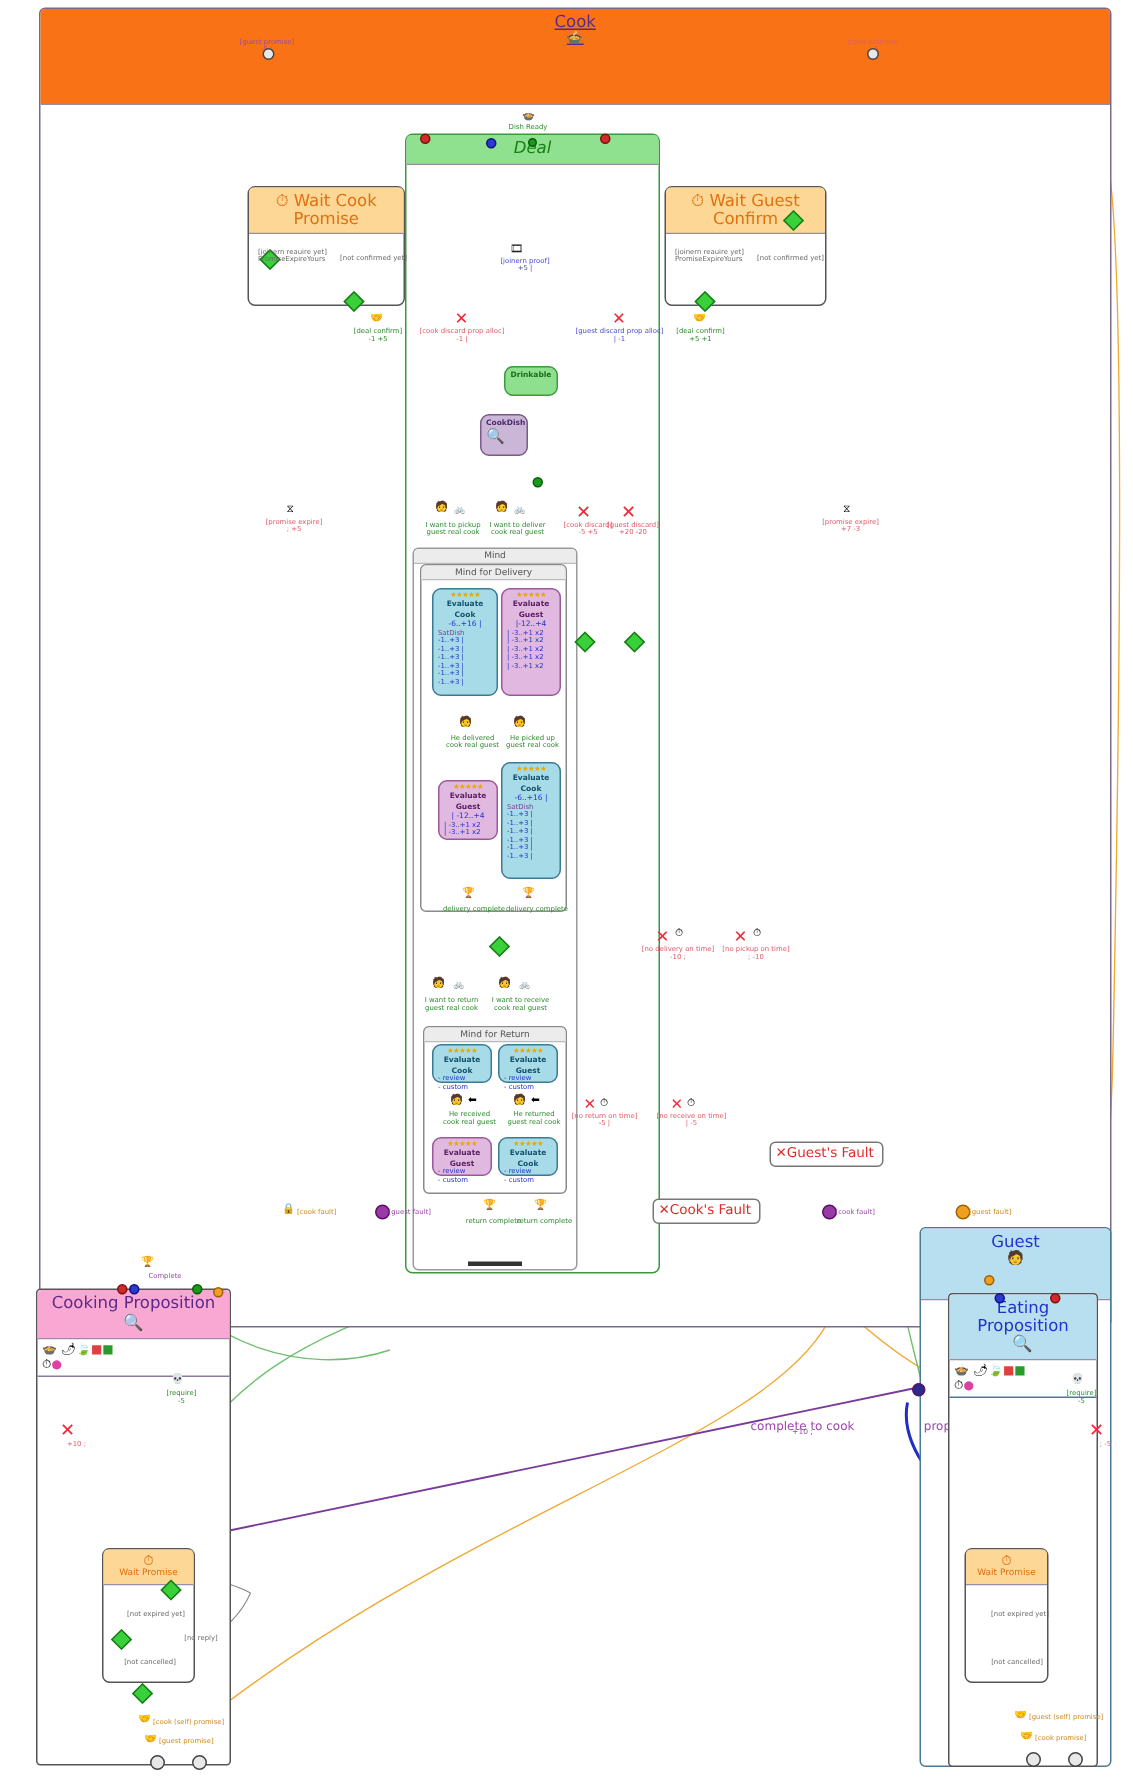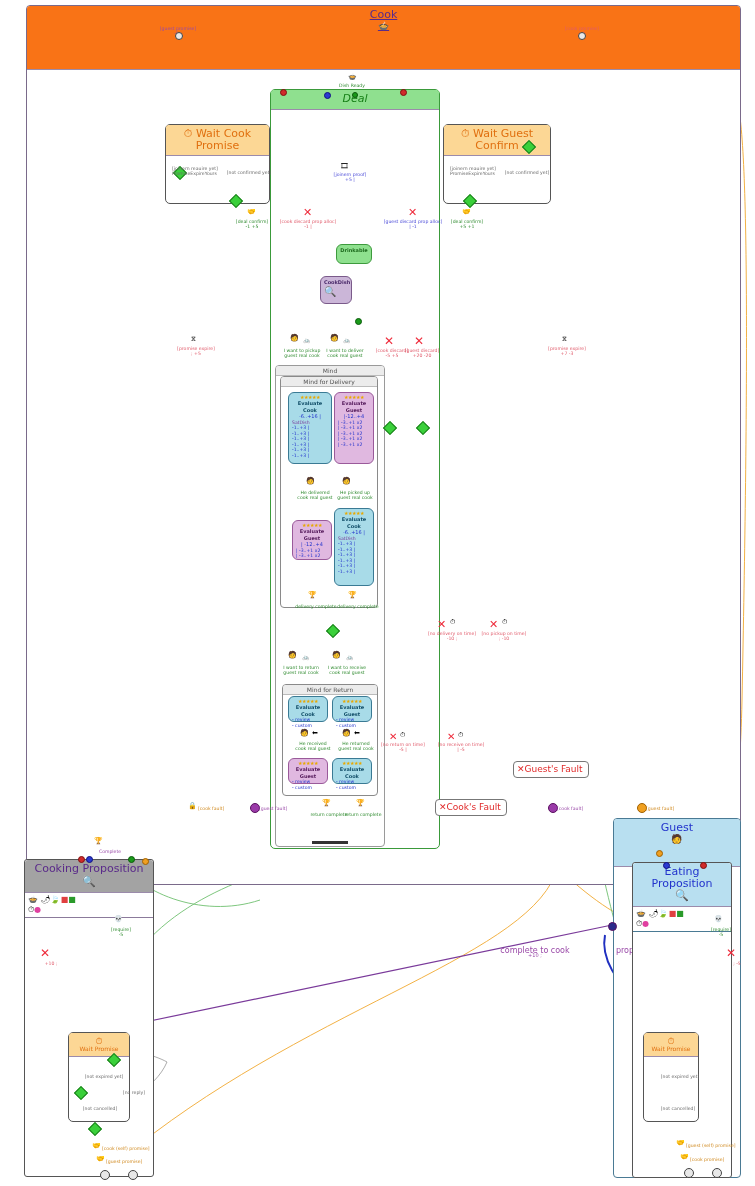--- a/index.html
+++ b/index.html
@@ -27,21 +27,21 @@
   .promise-frame{border:1px solid #b08a3a;background:#fff;}
   .promise-hdr{background:#fcd795;color:#e07010;font-size:11px;border-bottom:1px solid #d4a94a;}
 
   .deal-frame{border:1px solid #3a9a3a;background:#fff;border-radius:5px;}
   .deal-hdr{background:#8fe08f;color:#178017;font-size:11px;border-bottom:1px solid #4aa84a;border-radius:4px 4px 0 0;font-style:italic;}
 
   .wait-frame{border:1px solid #555;border-radius:5px;background:#fff;}
   .wait-hdr{background:#fcd795;color:#e07010;font-size:9.5px;border-bottom:1px solid #d4a94a;border-radius:4px 4px 0 0;}
 
   .propo-frame{border:1px solid #555;border-radius:3px;background:#fff;}
-  .cookprop-hdr{background:#a3a3a3;color:#5a2a8a;font-size:10px;border-bottom:none;}
+  .cookprop-hdr{background:#f9a8d4;color:#5a2a8a;font-size:10px;border-bottom:none;}
   .eatprop-hdr{background:#b8dff0;color:#2233cc;font-size:10px;border-bottom:none;}
 
   .propo-icons{border-bottom:1px solid #8b7a9b;padding:2px 3px 2px;line-height:10px;font-size:8px;}
   .propo-icons.blue{border-bottom:1px solid #4a7a94;}
 
   .plain-frame{border:1px solid #9a9a9a;border-radius:4px;background:#fff;}
   .sub-frame{border:1px solid #8a8a8a;border-radius:4px;background:#fff;}
   .sub-hdr{font-size:6px;color:#555;text-align:center;background:#ececec;padding:1px 0;border-bottom:1px solid #bbb;border-radius:3px 3px 0 0;}
 
   

